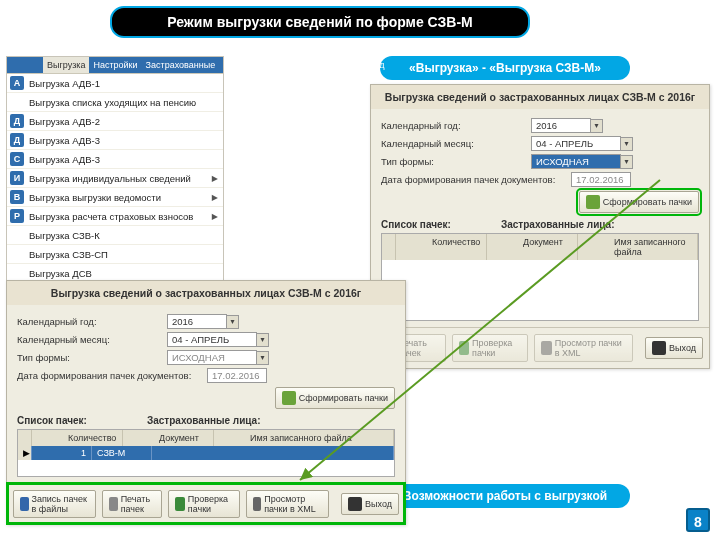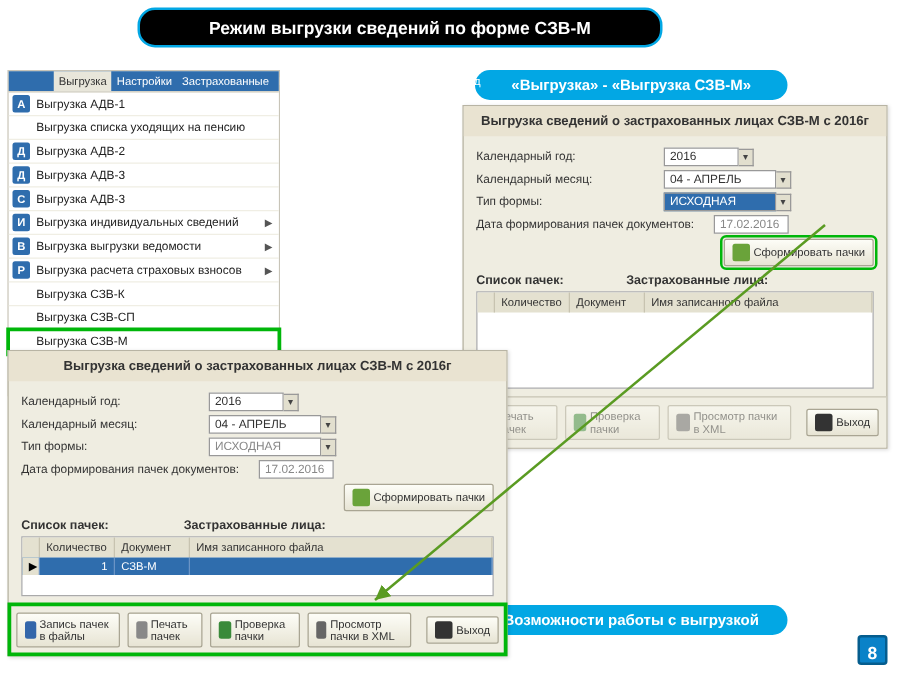--- a/index.html
+++ b/index.html
@@ -71,21 +71,21 @@
     display:inline-flex; align-items:center; gap:3px;
     background:linear-gradient(#fdfdf7,#e7e4d4); border:1px solid #a9a593;
     padding:3px 6px; font-size:9px; color:#333; border-radius:2px;
   }
   .btn.green-ring { outline:2px solid #00b60a; outline-offset:1px; }
   .btn .bicon { width:14px; height:14px; border-radius:2px; }
   .section-label { font-size:10px; font-weight:bold; color:#333; margin-top:6px;}
   .grid {
     background:#fff; border:1px solid #aaa; margin-top:3px;
   }
-  .grid-head { display:flex; background:#e4e1d0; font-size:9px; color:#333; }
+  .grid-head { display:flex; background:#e4e1d0; font-size:9px; color:#333;gap:31px; }
   .grid-head div { border-right:1px solid #c7c3b0; padding:3px 5px; }
   .grid-body { min-height:60px; }
   .grid-row { display:flex; font-size:9px; background:#2f6dad; color:#fff;}
   .grid-row div { border-right:1px solid #6a94c5; padding:2px 5px; }
   .grid-row .arrow { background:#e4e1d0; color:#000; width:14px; text-align:center;}
   .toolbar {
     display:flex; gap:6px; padding:6px; border-top:1px solid #c8c4b4;
     background:#efede1; justify-content:flex-start; align-items:center;
   }
   .toolbar.greenbox { outline:3px solid #00b60a; outline-offset:-2px; }
@@ -149,24 +149,20 @@
         <span class="mi-arrow">▶</span>
       </div>
       <div class="menu-item">
         <span class="mi-icon" style="visibility: hidden;"></span>
         <span class="mi-lab">Выгрузка СЗВ-К</span>
       </div>
       <div class="menu-item">
         <span class="mi-icon" style="visibility: hidden;"></span>
         <span class="mi-lab">Выгрузка СЗВ-СП</span>
       </div>
-      <div class="menu-item highlight">
-        <span class="mi-icon" style="visibility: hidden;"></span>
-        <span class="mi-lab">Выгрузка СЗВ-М</span>
-      </div>
       <div class="menu-item">
         <span class="mi-icon" style="visibility: hidden;"></span>
         <span class="mi-lab">Выгрузка ДСВ</span>
       </div>
     </div>
   <div class="menu-tail"></div>
 </div>
 
 <div class="win win1">
   <div class="win-top">Выгрузка сведений о застрахованных лицах СЗВ-М с 2016г</div>

